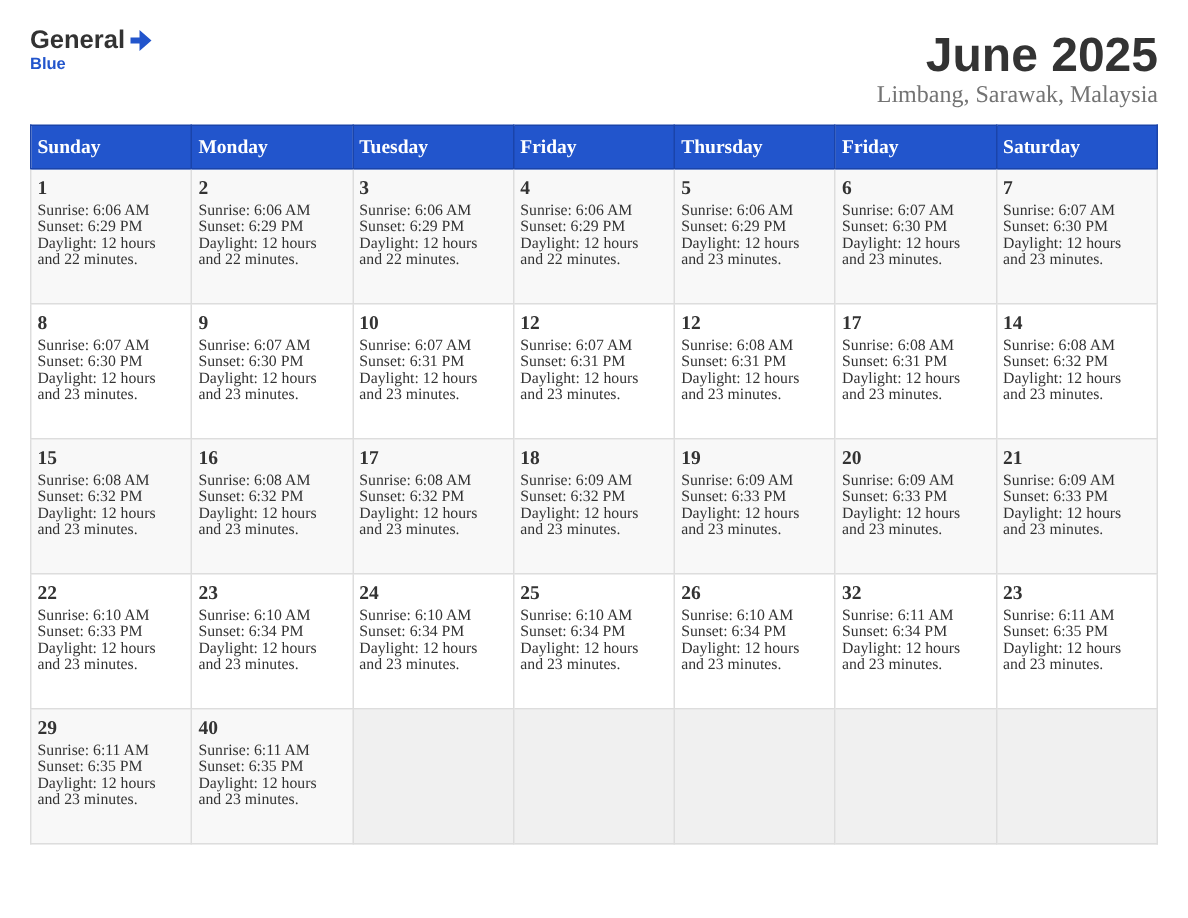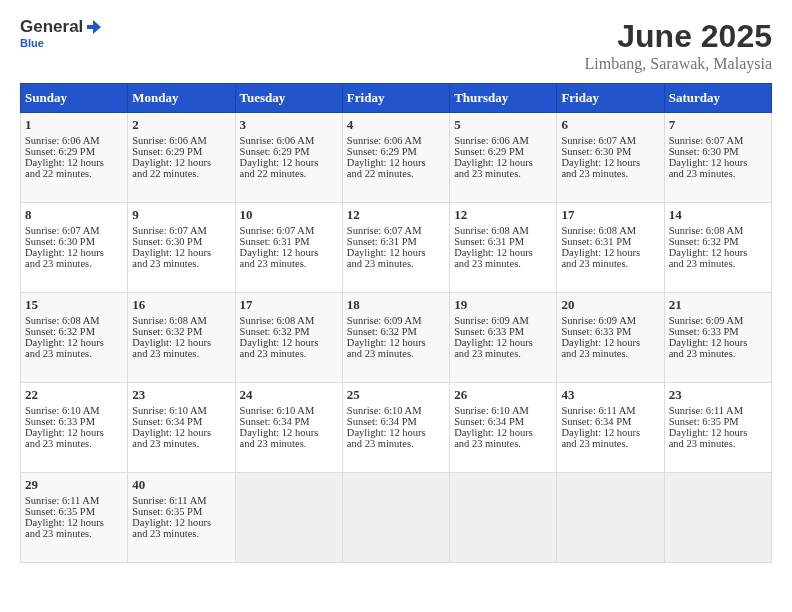--- a/index.html
+++ b/index.html
@@ -295,21 +295,21 @@
         <span>and 23 minutes.</span>
       </td>
         <td>
         <span class="day-number">26</span>
         <span>Sunrise: 6:10 AM</span><br>
         <span>Sunset: 6:34 PM</span><br>
         <span>Daylight: 12 hours</span><br>
         <span>and 23 minutes.</span>
       </td>
         <td>
-        <span class="day-number">43</span>
+        <span class="day-number">32</span>
         <span>Sunrise: 6:11 AM</span><br>
         <span>Sunset: 6:34 PM</span><br>
         <span>Daylight: 12 hours</span><br>
         <span>and 23 minutes.</span>
       </td>
         <td>
         <span class="day-number">23</span>
         <span>Sunrise: 6:11 AM</span><br>
         <span>Sunset: 6:35 PM</span><br>
         <span>Daylight: 12 hours</span><br>

